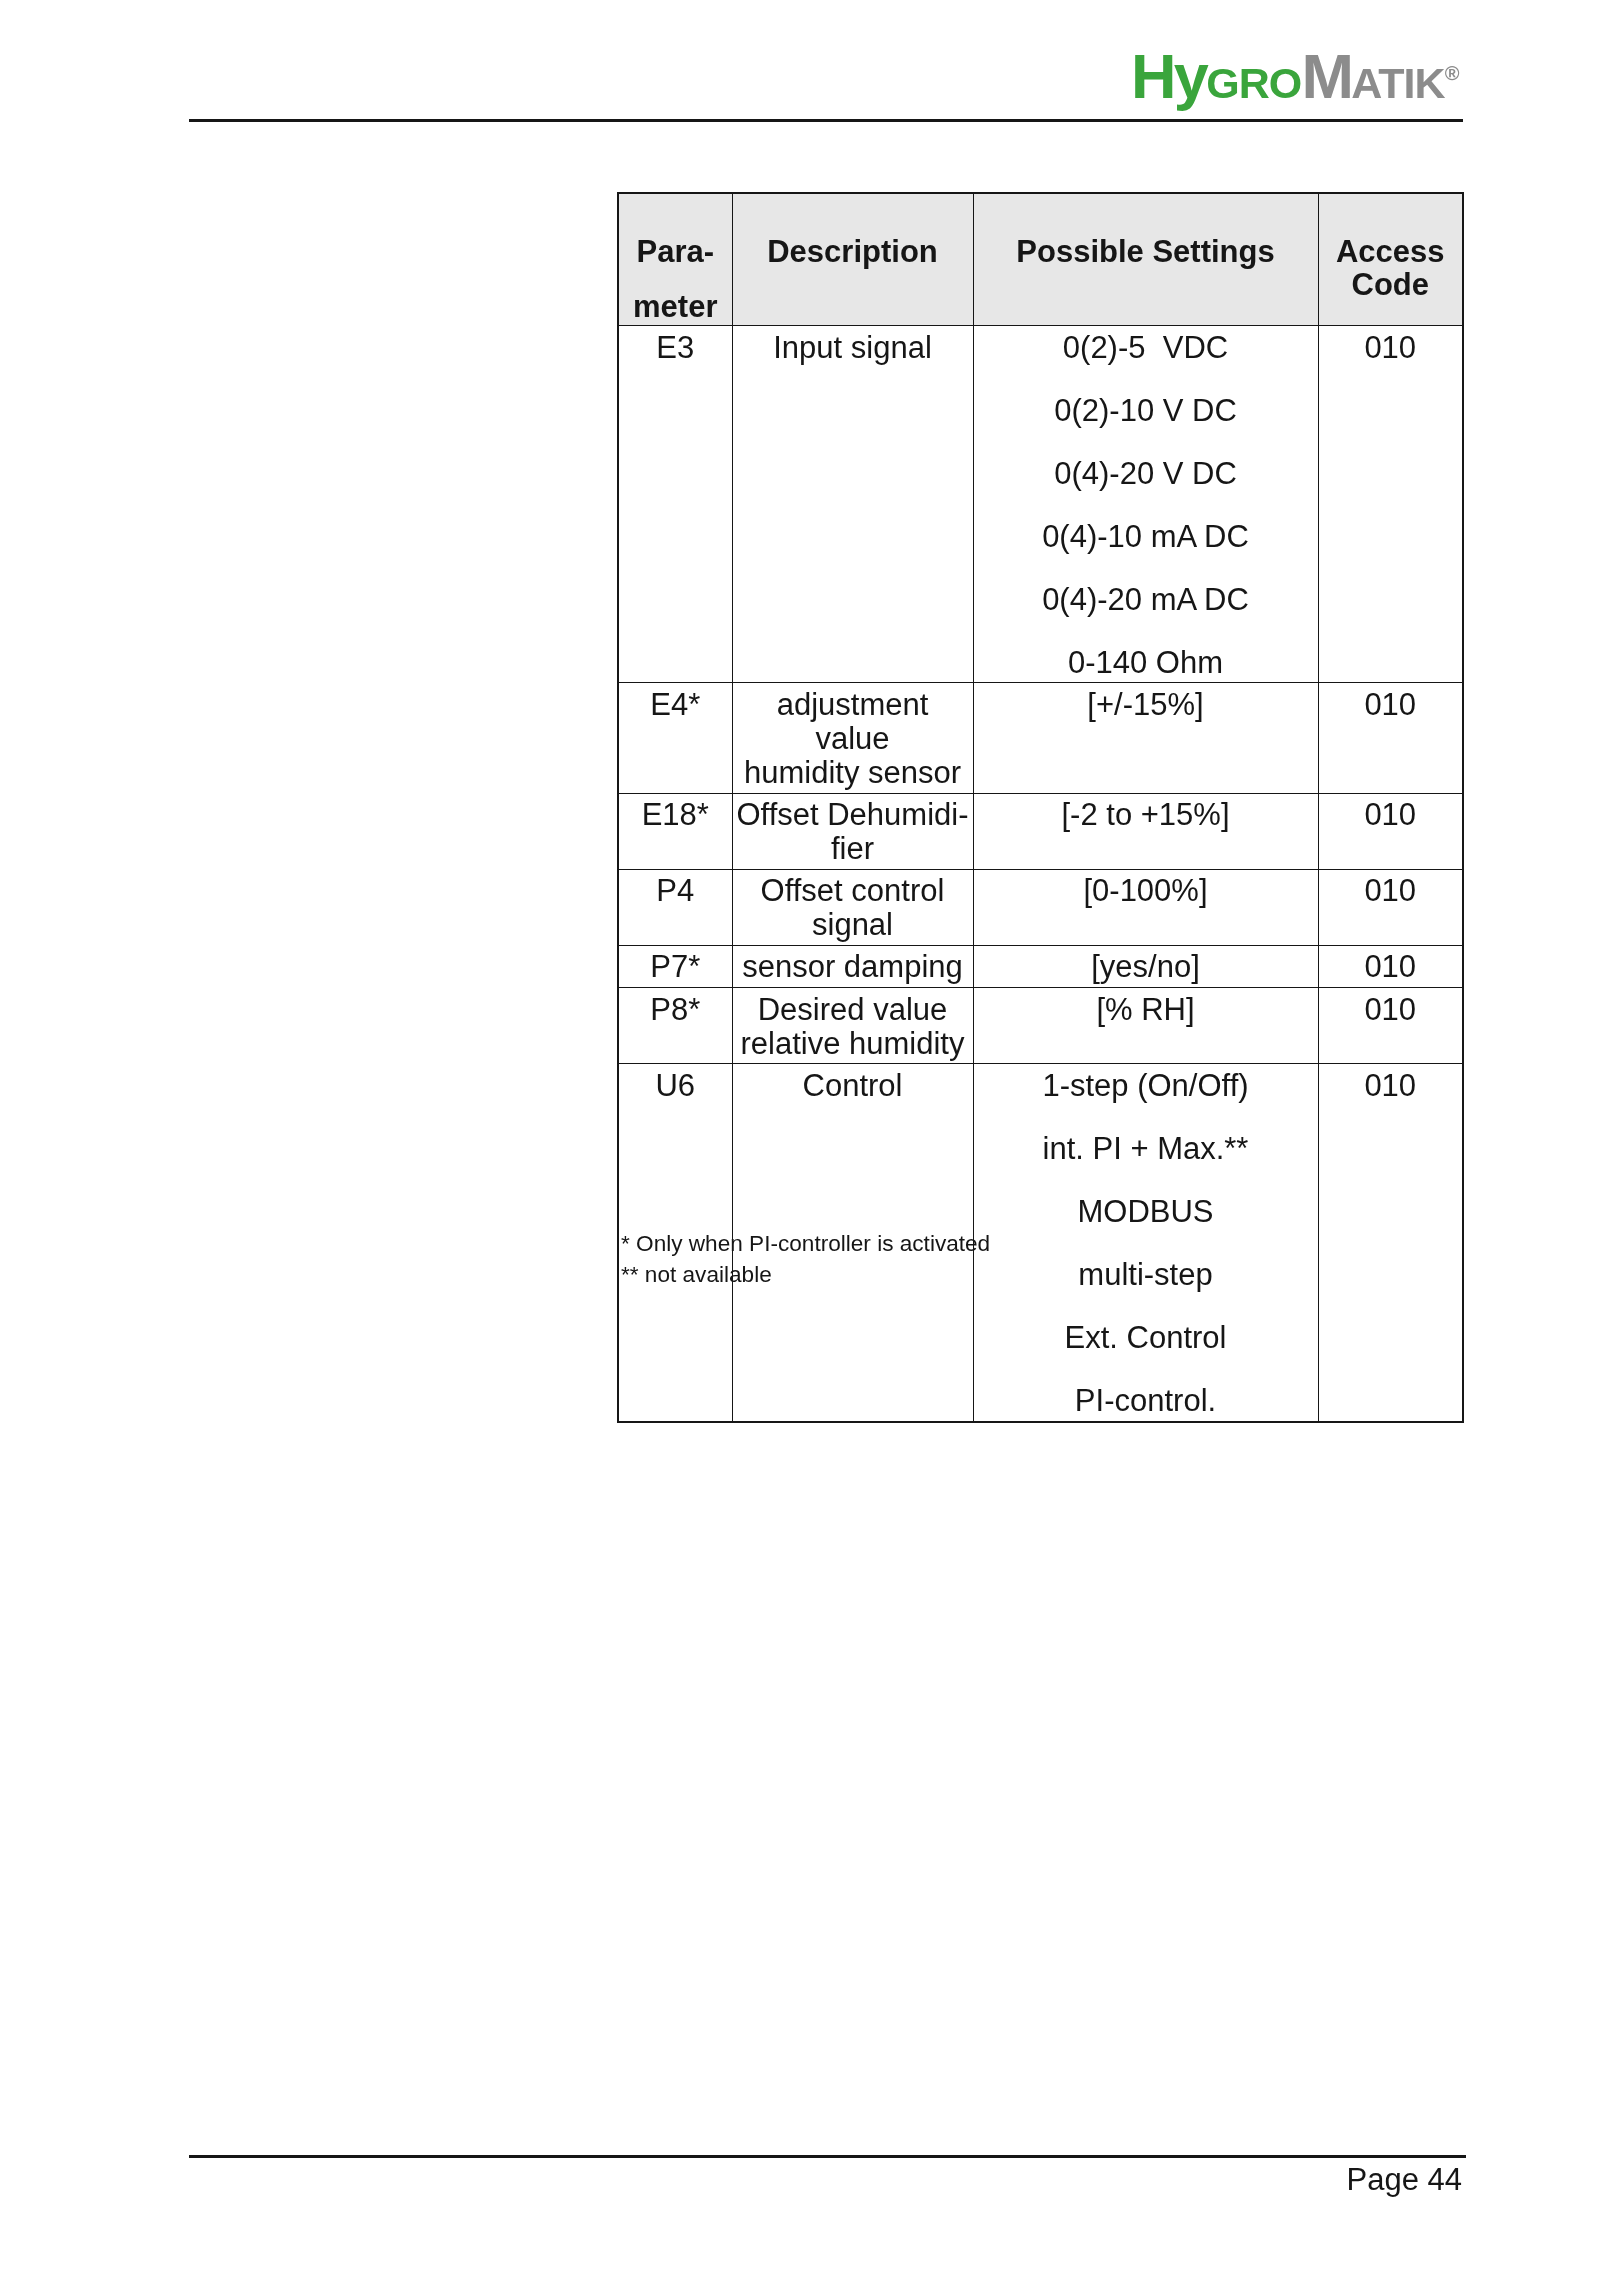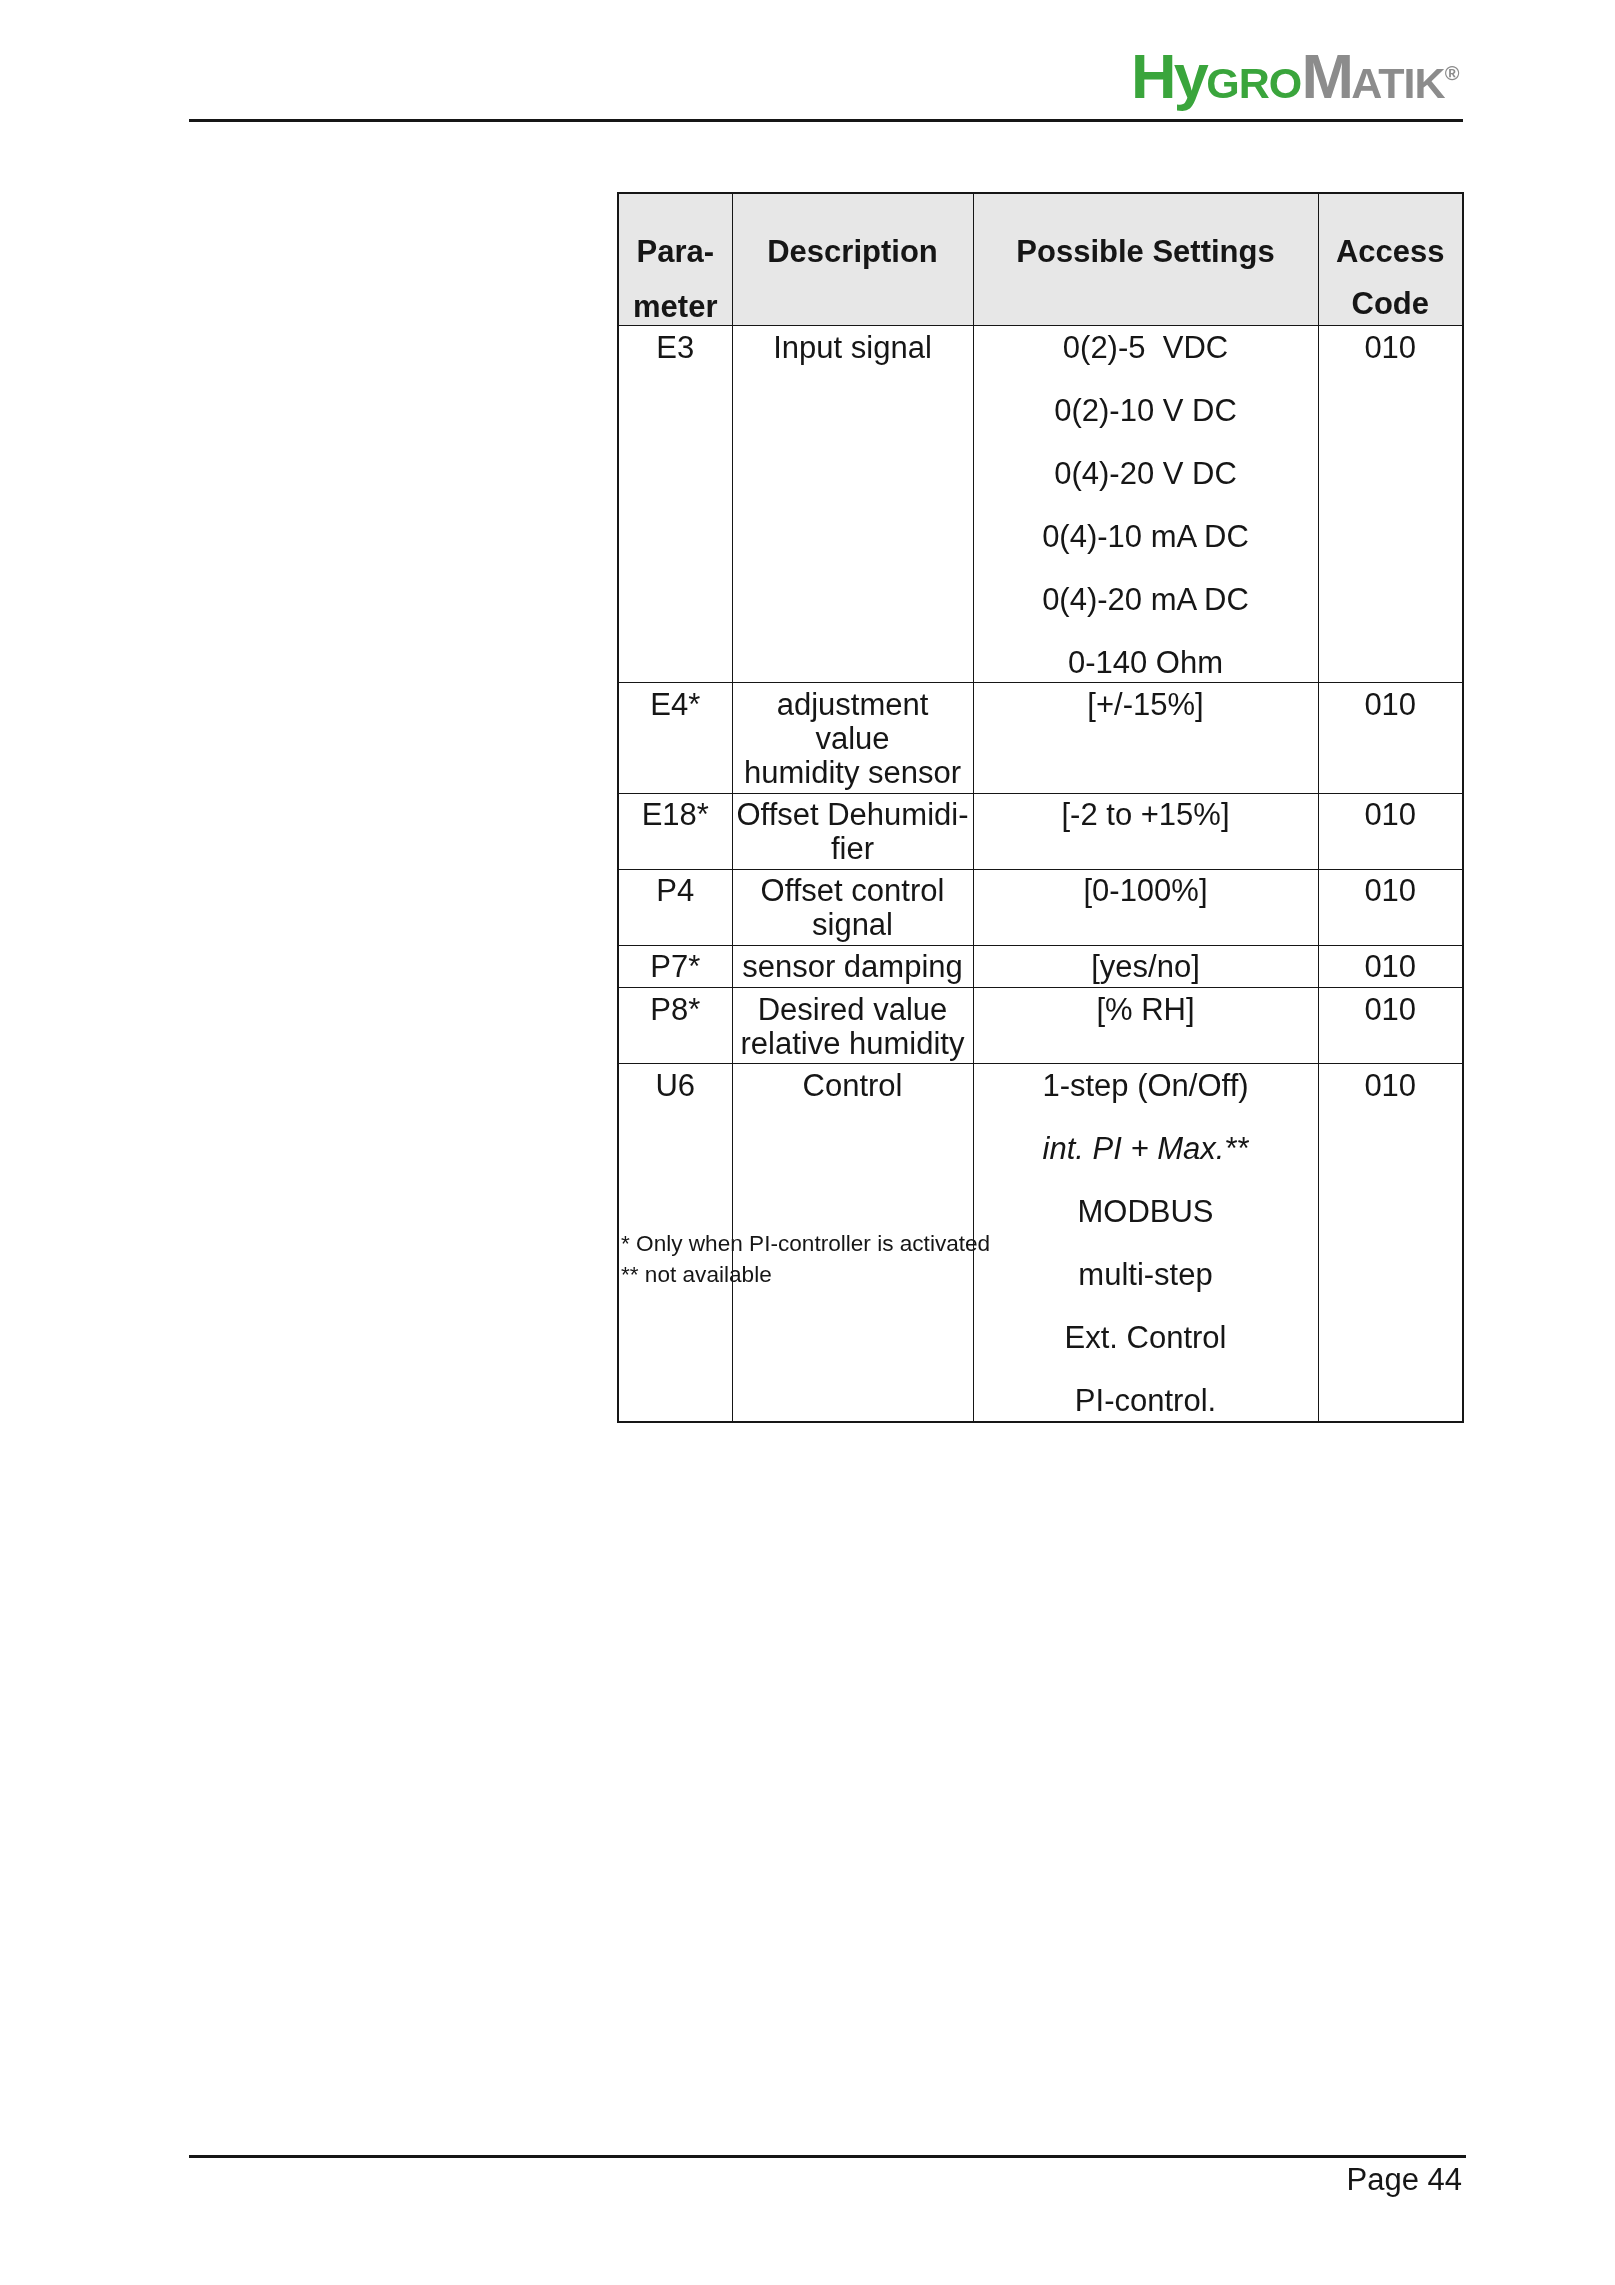--- a/index.html
+++ b/index.html
@@ -48,26 +48,26 @@
   .param-table th, .param-table td {
     border: 1.8px solid #161616;
     vertical-align: top;
     text-align: center;
     padding: 4.5px 3.6px 2.7px 3.6px;
     overflow: hidden;
   }
   .param-table th { background: #e7e7e7; font-weight: bold; }
   .hdr-line { line-height: 33px; margin-top: 36px; }
   .gap-big   { margin-top: 22px; }
-  .gap-small { margin-top: 19px; }
+  .gap-small { margin-top: 0; }
   .d-line { line-height: 34px; }
   .cell-param, .cell-access { line-height: 34px; }
   .opt { line-height: 34px; white-space: pre; }
   .opt + .opt { margin-top: 29px; }
-  .opt.italic { font-style: italic; }
+  .opt.italic { }
 
   
   .footnotes {
     position: absolute;
     left: 621px;
     top: 1228px;
     font-size: 22.6px;
     line-height: 31px;
     text-align: left;
   }

